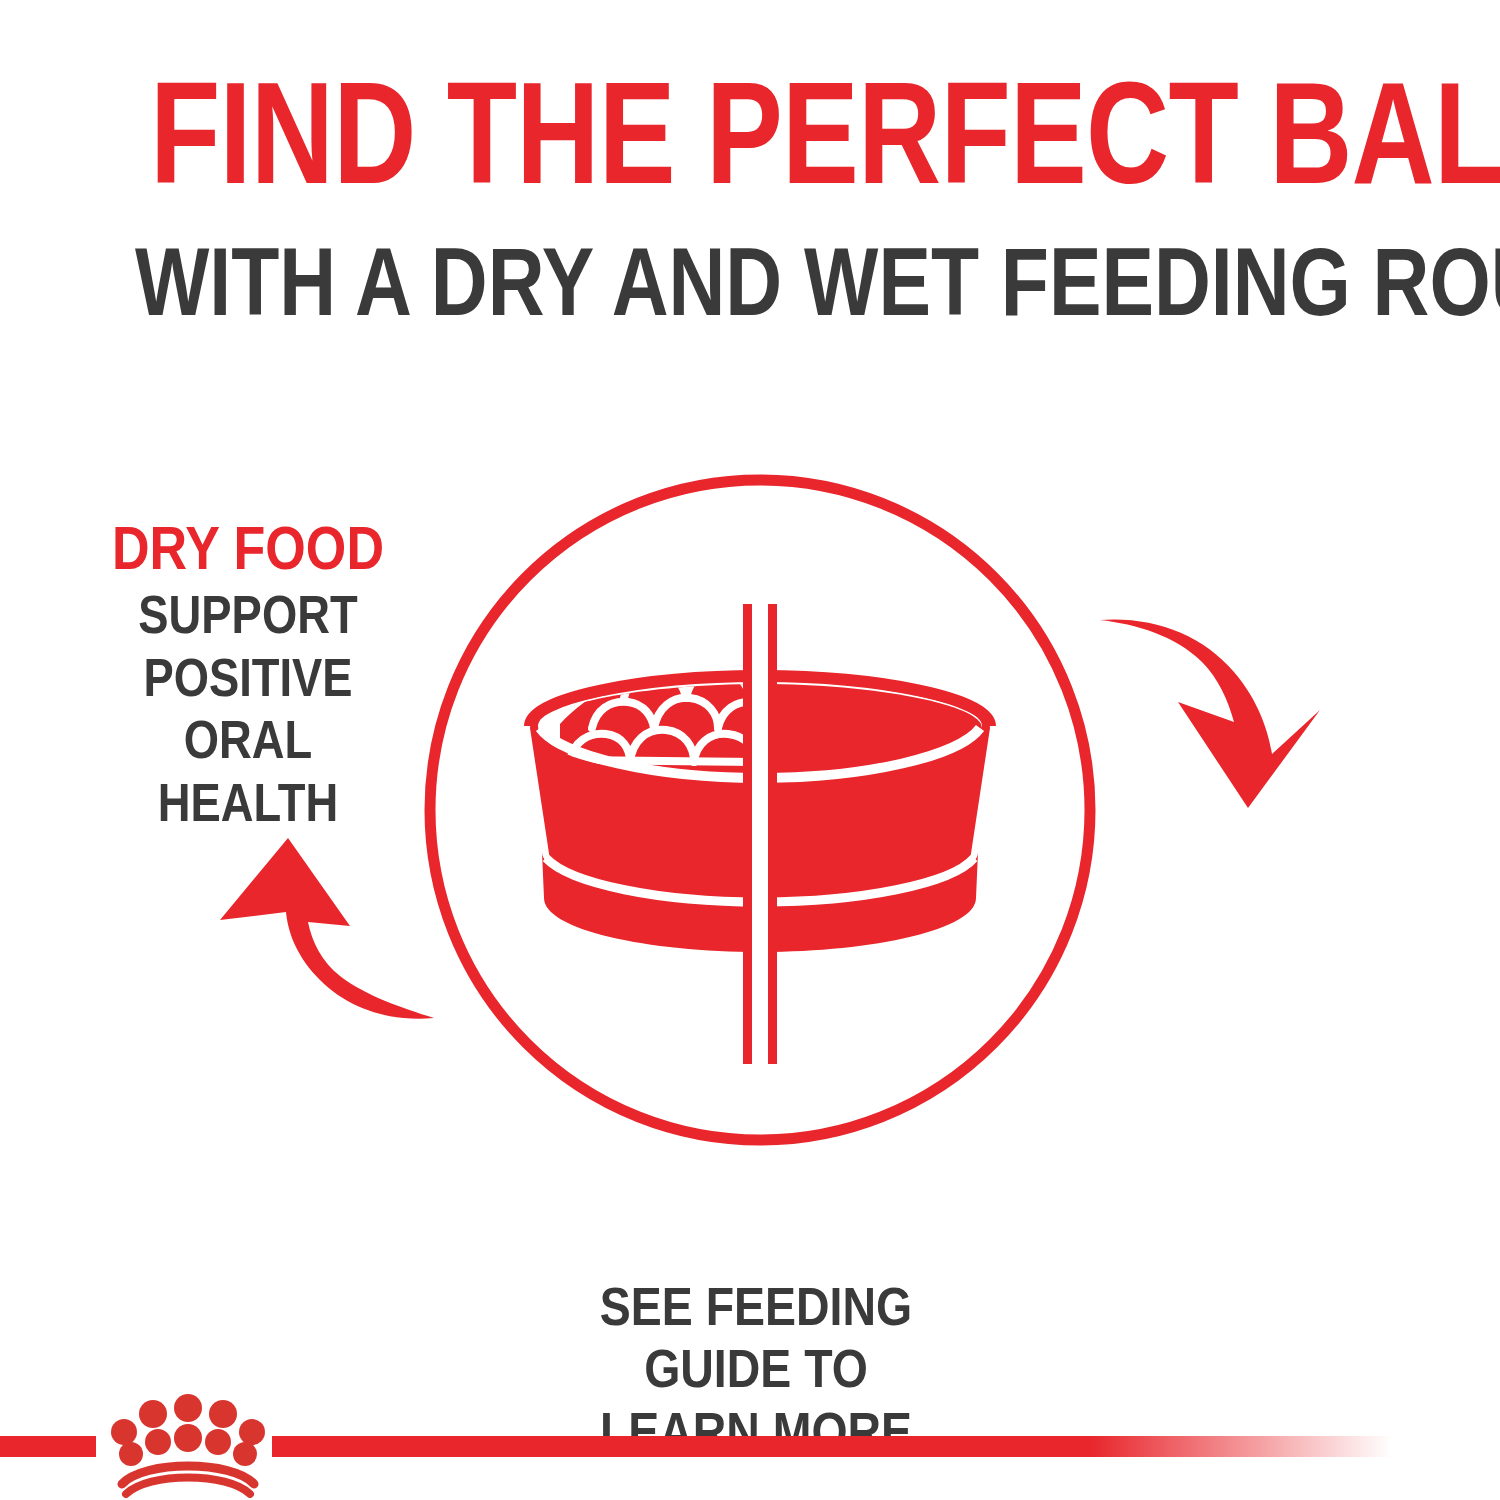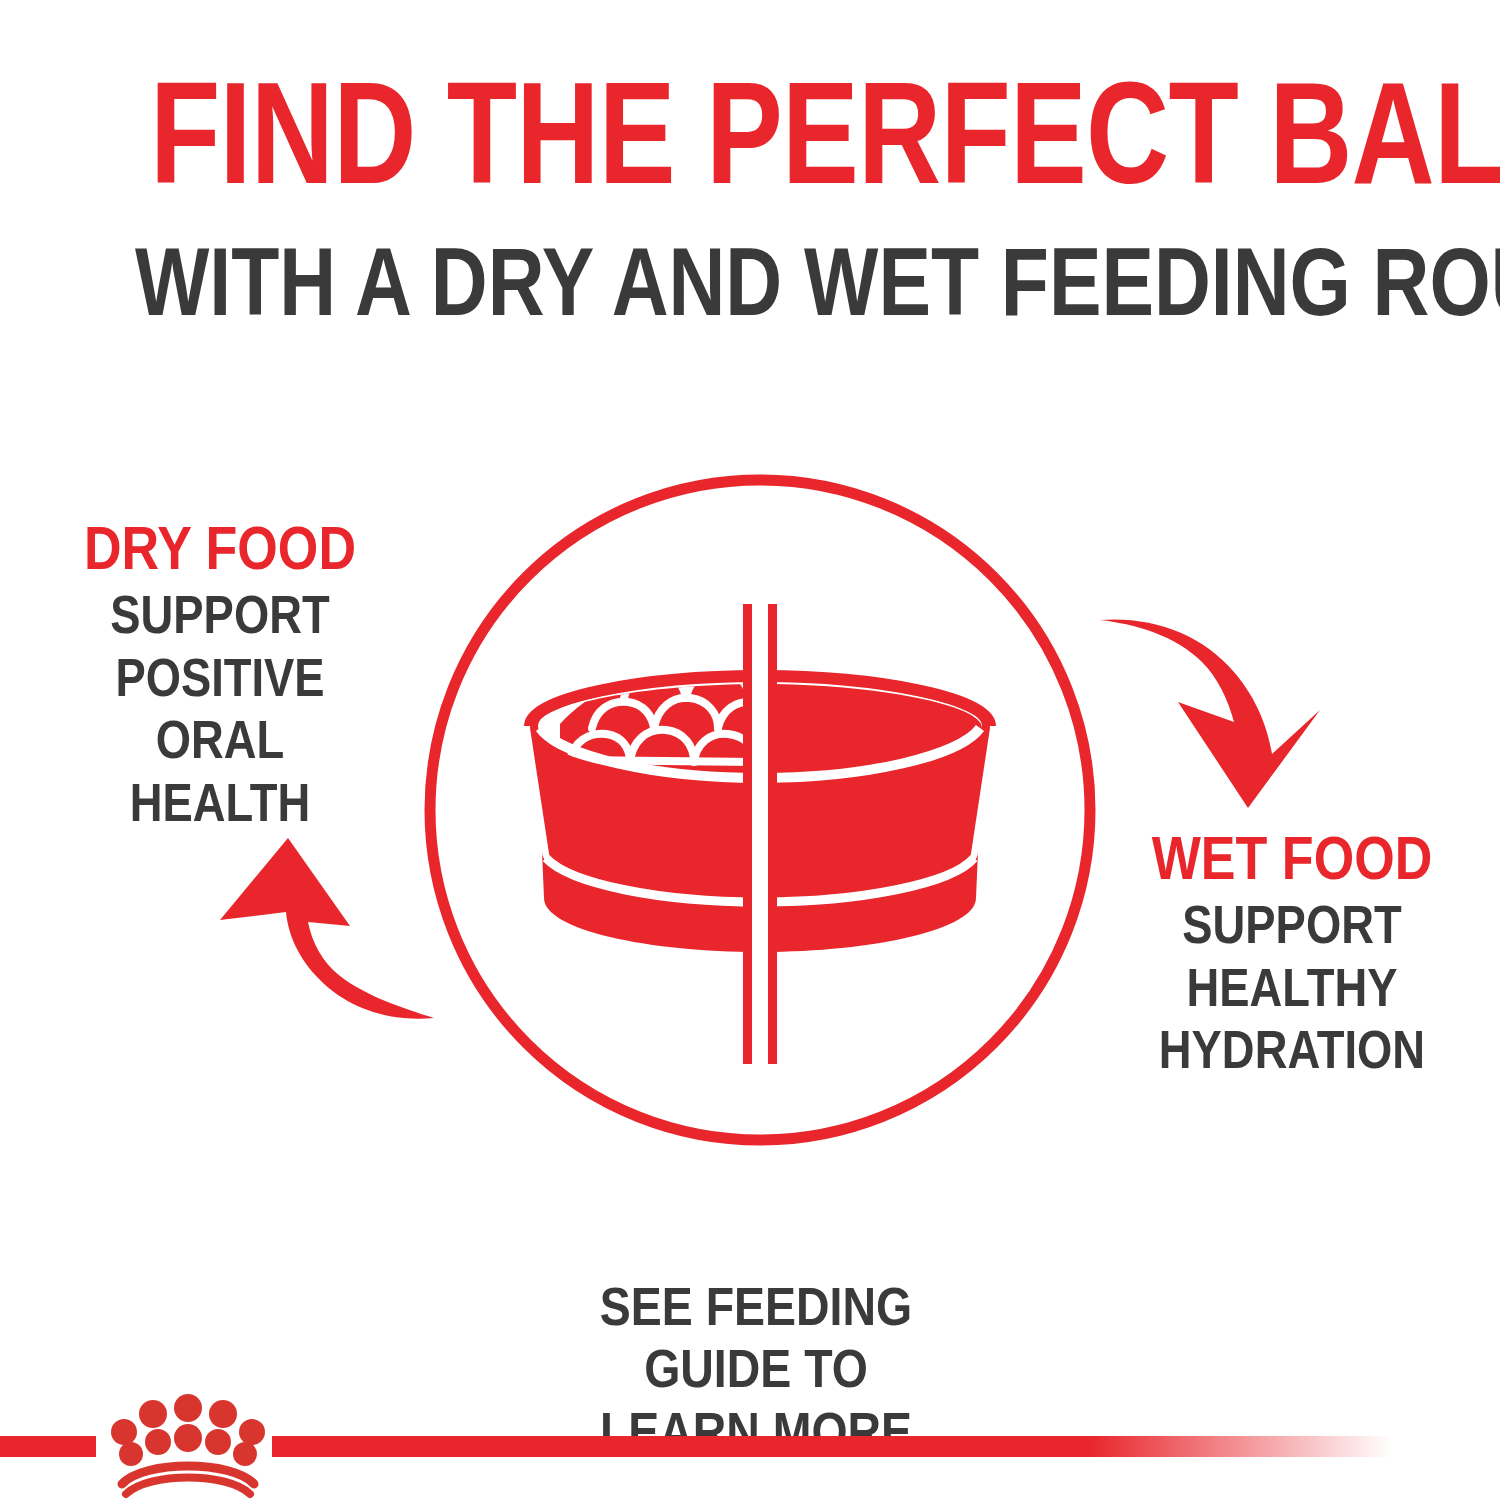--- a/index.html
+++ b/index.html
@@ -70,21 +70,21 @@
     color: #3A3A3A;
     font-family: "Liberation Sans Narrow", "Liberation Sans", sans-serif;
     font-weight: bold;
     font-size: 54px;
     line-height: 1.16;
     transform: scaleX(0.84);
     margin-top: 4px;
     white-space: pre-line;
   }
 
-  #dry-block { left: 20px;  top: 516px; width: 400px; }
+  #dry-block { left: 48px;  top: 516px; width: 400px; }
   #wet-block { left: 1092px; top: 826px; width: 400px; }
 
   
   #footer-caption {
     position: absolute;
     left: 506px;
     top: 1212px;
     width: 500px;
     text-align: center;
     color: #3A3A3A;
@@ -141,25 +141,20 @@
     <span class="subheadline">WITH A DRY AND WET FEEDING ROUTINE</span>
   </div>
 
   <div class="side-block" id="dry-block">
     <span class="side-title">DRY FOOD</span>
     <span class="side-desc">SUPPORT
 POSITIVE ORAL
 HEALTH</span>
   </div>
 
-  <div class="side-block" id="wet-block">
-    <span class="side-title">WET FOOD</span>
-    <span class="side-desc">SUPPORT HEALTHY
-HYDRATION</span>
-  </div>
 
   <svg id="arrow-dry" viewBox="0 0 290 240">
     <path fill="#E8262C" d="
       M 246,206
       C 200,210 160,196 132,168
       C 110,146 100,122 98,100
       L 98,100
       L 32,108
       L 100,26
       L 162,114

